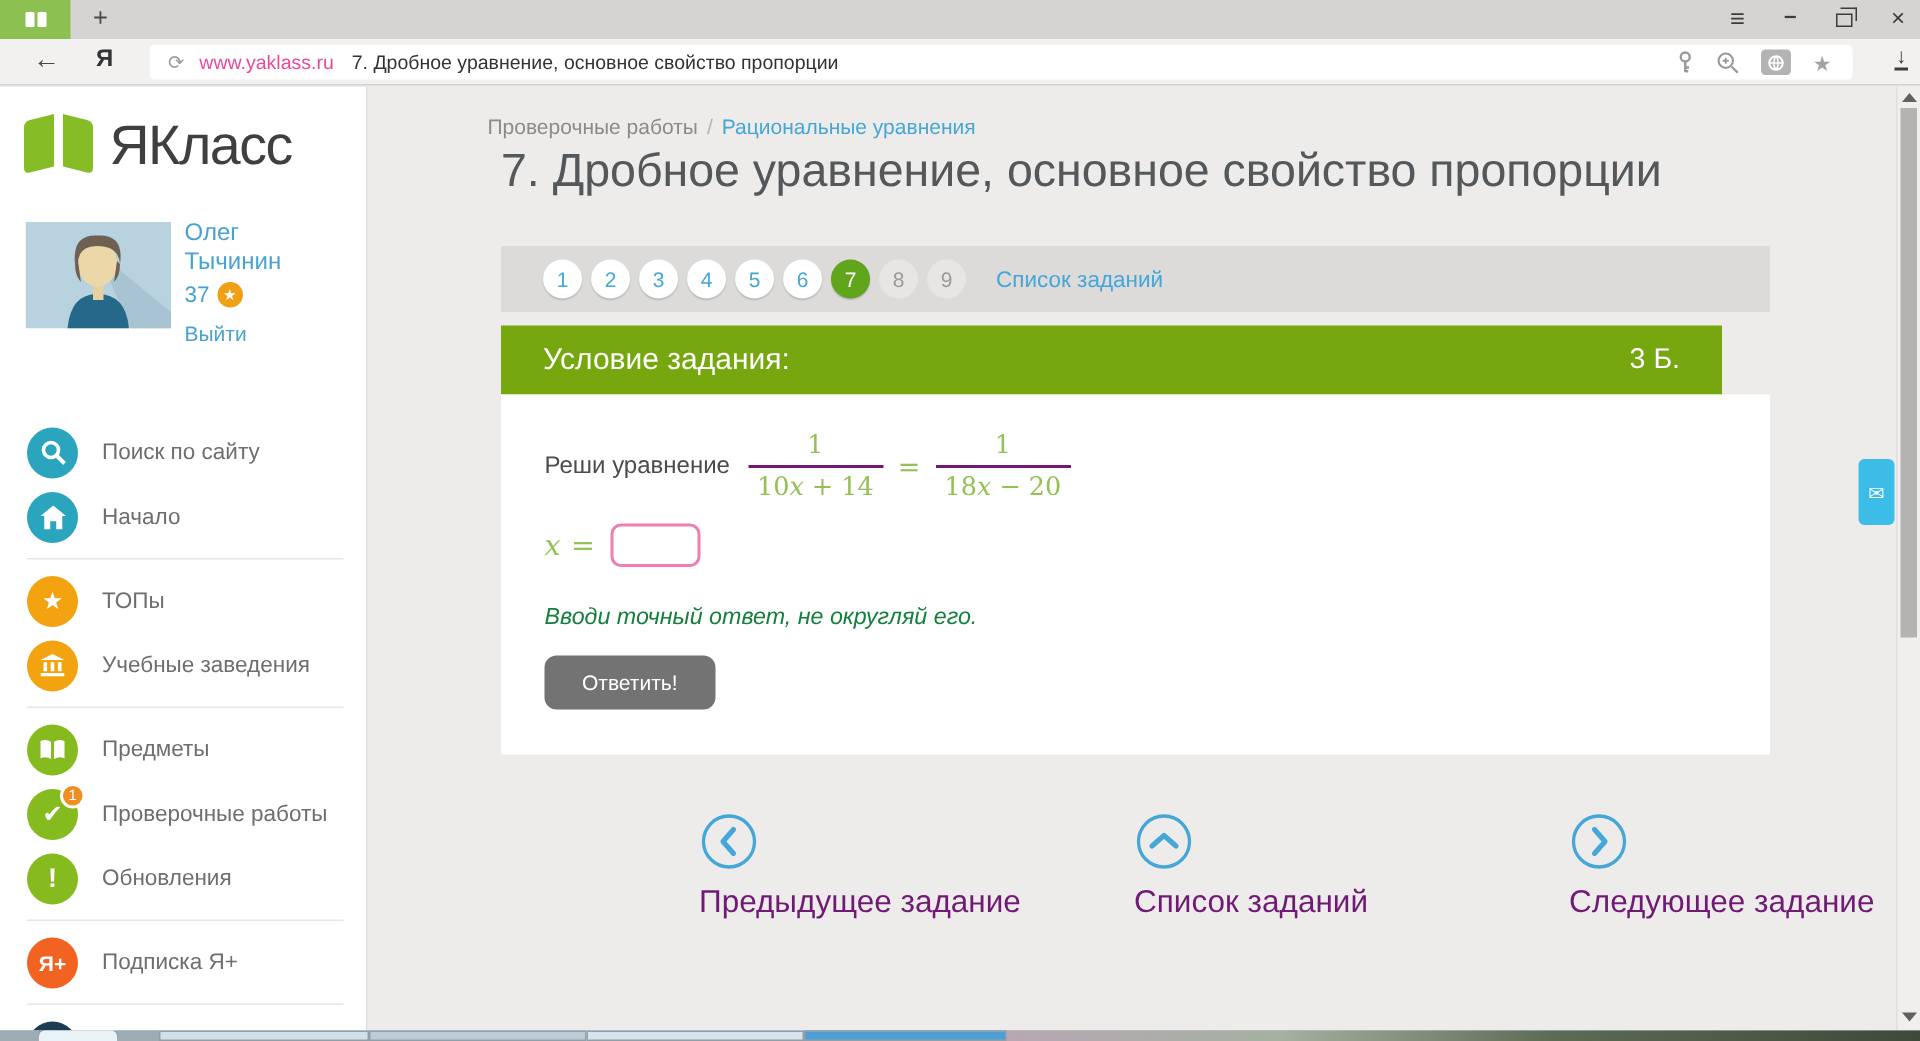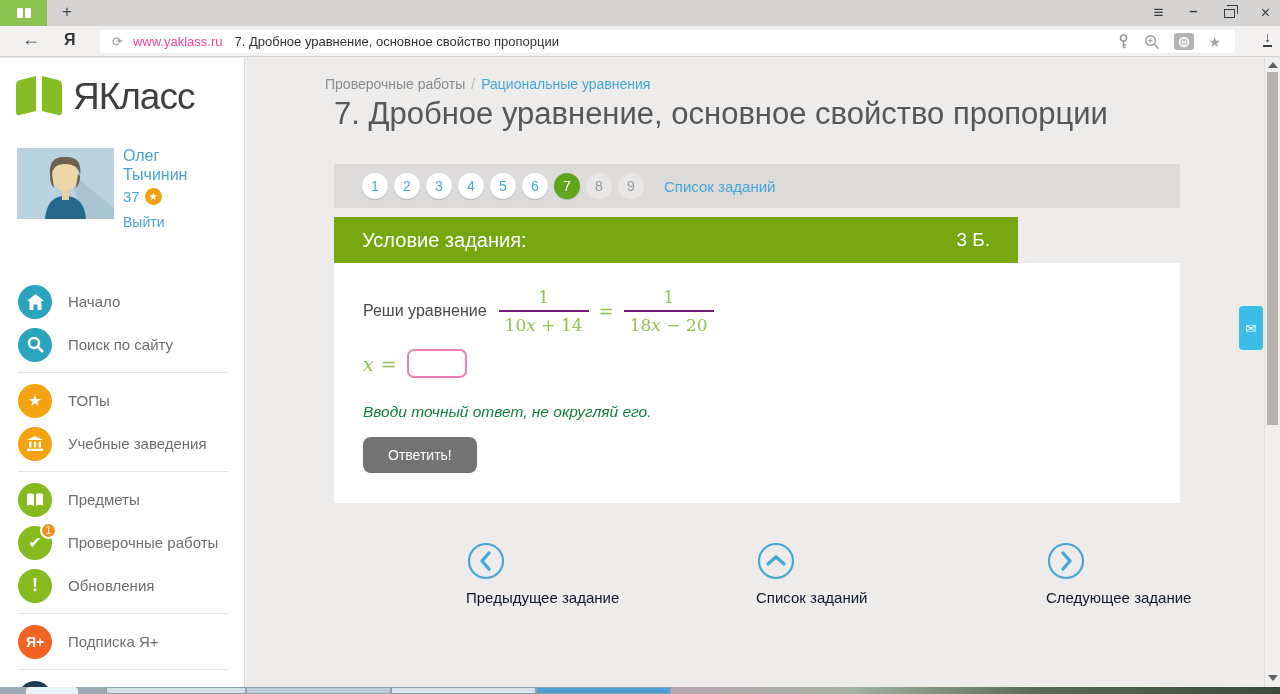--- a/index.html
+++ b/index.html
@@ -65,42 +65,42 @@
   .breadcrumb .sep { color:#b5b5b3; margin:0 6px; }
   .bc-link { color:#45a7d8; cursor:pointer; }
   .h1 { position:absolute; left:88px; top:38px; font-size:31px; color:#55585a; font-weight:normal; }
   .pillsbar { position:absolute; left:88px; top:106px; width:846px; height:44px; background:#dcdbd9;
               display:flex; align-items:center; padding-left:28px; }
   .pill { width:26px; height:26px; border-radius:50%; background:#fff; color:#45a7d8; font-size:14px;
           line-height:26px; text-align:center; margin-right:6px; box-shadow:0 1px 1px rgba(0,0,0,.18); cursor:pointer; }
   .pill.active { background:#61a51c; color:#fff; }
   .pill.muted { background:#e7e6e4; color:#9a9a9a; box-shadow:none; }
   .listlink { color:#45a7d8; font-size:15px; margin-left:14px; cursor:pointer; }
-  .greenbar { position:absolute; left:88px; top:159px; width:684px; height:46px; background:#77a70e;
+  .greenbar { position:absolute; left:88px; top:159px; width:814px; height:46px; background:#77a70e;
               color:#fff; display:flex; align-items:center; justify-content:space-between; padding:0 28px; }
   .greenbar .cond { font-size:20px; }
   .greenbar .pts { font-size:19px; }
   .card { position:absolute; left:88px; top:205px; width:846px; height:240px; background:#fff; }
   .eqrow { position:absolute; left:29px; top:24px; display:flex; align-items:center; }
   .prompt { font-size:16px; color:#4b4b4b; margin-right:12px; }
   .mathgreen { font-family:"DejaVu Serif", serif; color:#93c153; }
   .frac { display:inline-block; text-align:center; font-size:17px; }
   .frac .num { display:block; padding:0 6px 3px; }
   .frac .den { display:block; border-top:2px solid #701a75; padding:3px 6px 0; }
   .frac var, .ansvar { font-style:italic; }
   .eqsign { font-size:18px; margin:0 10px; }
   .ansrow { position:absolute; left:29px; top:86px; display:flex; align-items:center; font-size:19px; }
   .ansinput { width:60px; height:29px; border:2px solid #f07eb2; border-radius:7px; margin-left:10px; outline:none;
               font-size:15px; padding:0 6px; }
   .hint { position:absolute; left:29px; top:140px; font-size:15.5px; font-style:italic; color:#15803d; }
   .answerbtn { position:absolute; left:29px; top:174px; background:#737373; color:#fff; border:none;
                border-radius:8px; font-size:14px; padding:10px 25px; cursor:pointer; font-family:inherit; }
   .footnav { position:absolute; top:483px; width:20px; text-align:center; }
   .footnav .circ { display:inline-block; cursor:pointer; }
-  .footnav .nlabel { margin-top:4px; font-size:15px; color:#0f172a; white-space:nowrap; cursor:pointer; }
+  .footnav .nlabel { margin-top:4px; font-size:21px; color:#701a75; white-space:nowrap; cursor:pointer; }
   .fn1 { left:220px; } .fn2 { left:510px; } .fn3 { left:800px; }
   .footnav { transform:translateX(-50%); margin-left:10px; }
   .copyright { position:absolute; left:88px; top:593px; width:846px; text-align:center; font-size:12.5px; color:#8d8d8d; }
   
   .envelope { position:absolute; left:1239px; top:306px; width:24px; height:44px; background:#3bbde8;
               border-radius:4px; color:#fff; font-size:13px; display:flex; align-items:center; justify-content:center; cursor:pointer; }
   .scrollbar { position:absolute; left:1264px; top:58px; width:16px; bottom:7px; background:#f0efed; border-left:1px solid #e0dfdd; }
   .sb-up { position:absolute; top:4px; left:3px; width:0; height:0; border-left:5px solid transparent;
            border-right:5px solid transparent; border-bottom:6px solid #606060; }
   .sb-thumb { position:absolute; top:14px; left:2px; width:11px; height:353px; background:#b4b3b1; }
@@ -181,34 +181,34 @@
   </div>
   <div class="ppoints">
     <span>37</span>
     <span class="starbadge">★</span>
   </div>
   <div class="plogout">Выйти</div>
 
   <div class="menu">
     <div class="mitem">
       <span class="micon c-teal">
-        <svg width="17" height="16" viewBox="0 0 17 16">
-            <path d="M8.5 0 L17 7 L14.5 7 L14.5 16 L10.5 16 L10.5 10.5 L6.5 10.5 L6.5 16 L2.5 16 L2.5 7 L0 7 Z" fill="#fff"></path>
-          </svg>
-      </span>
-      <span class="mlabel">Начало</span>
-    </div>
-    <div class="mitem">
-      <span class="micon c-teal">
         <svg width="17" height="17" viewBox="0 0 17 17">
             <circle cx="7" cy="7" r="5" fill="none" stroke="#fff" stroke-width="2.4"></circle>
             <path d="M11 11 L16 16" stroke="#fff" stroke-width="2.6"></path>
           </svg>
       </span>
       <span class="mlabel">Поиск по сайту</span>
+    </div>
+    <div class="mitem">
+      <span class="micon c-teal">
+        <svg width="17" height="16" viewBox="0 0 17 16">
+            <path d="M8.5 0 L17 7 L14.5 7 L14.5 16 L10.5 16 L10.5 10.5 L6.5 10.5 L6.5 16 L2.5 16 L2.5 7 L0 7 Z" fill="#fff"></path>
+          </svg>
+      </span>
+      <span class="mlabel">Начало</span>
     </div>
     <div class="mdivider"></div>
     <div class="mitem">
       <span class="micon c-orange">★</span>
       <span class="mlabel">ТОПы</span>
     </div>
     <div class="mitem">
       <span class="micon c-orange">
         <svg width="16" height="15" viewBox="0 0 16 15">
             <path d="M8 0 L16 4 L0 4 Z" fill="#fff"></path>

